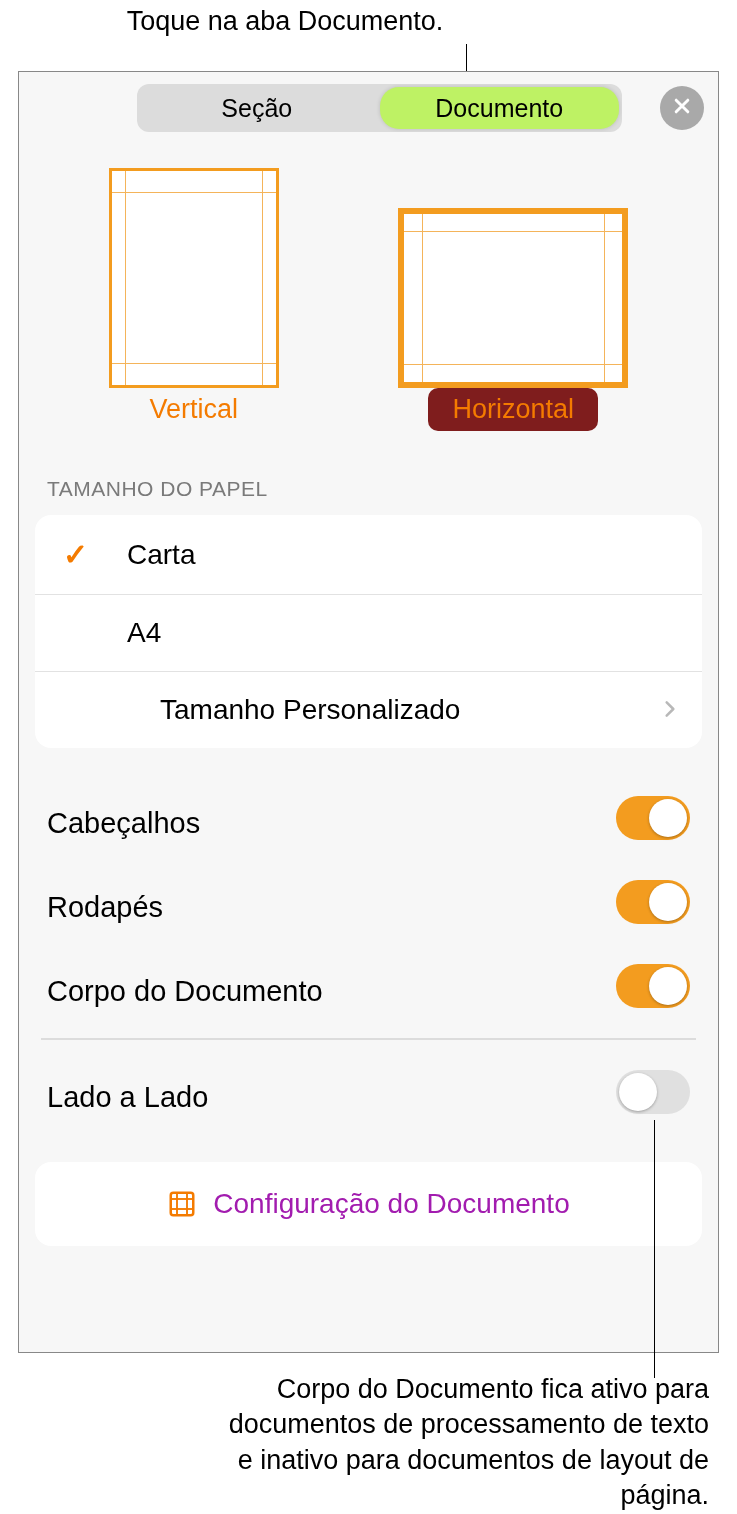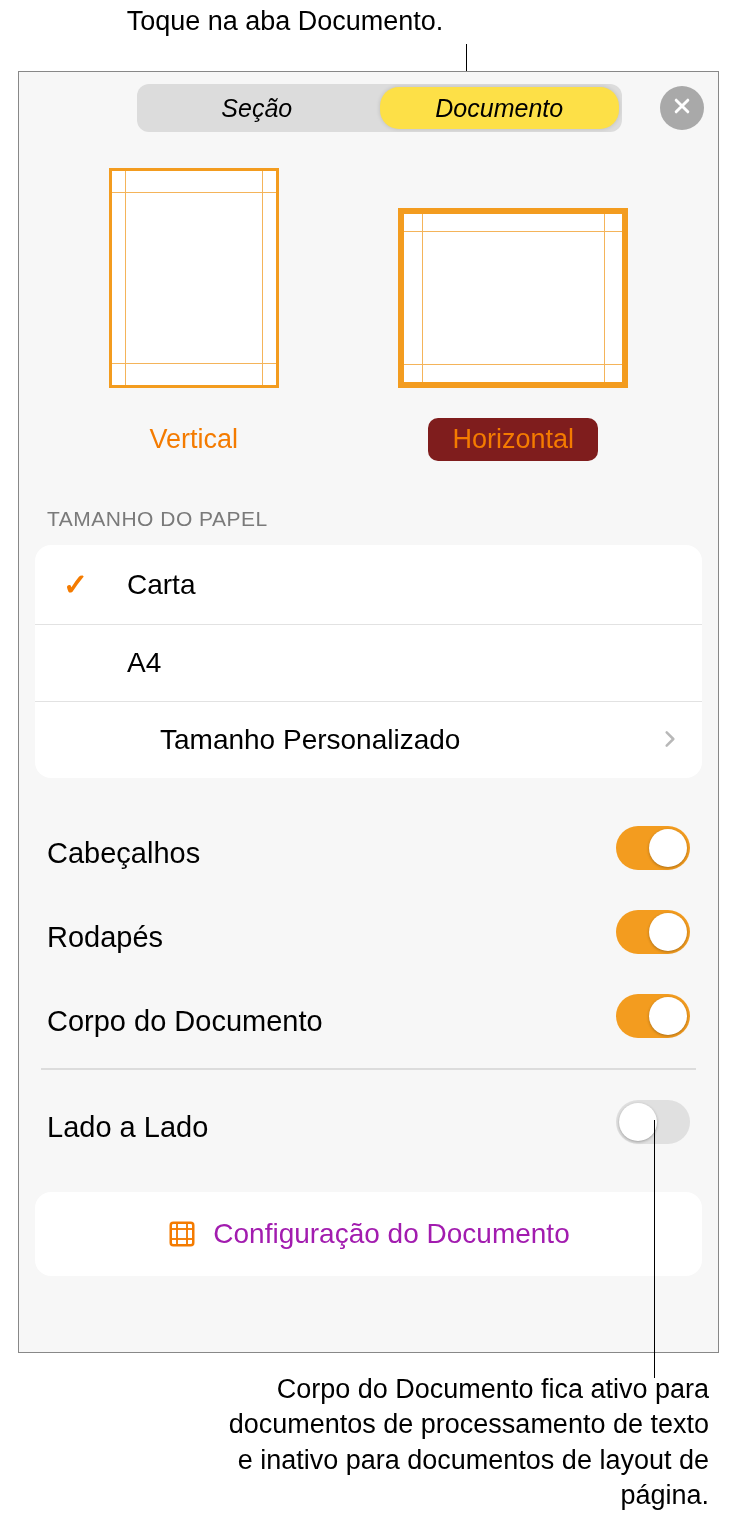--- a/index.html
+++ b/index.html
@@ -36,21 +36,20 @@
       margin: 30px 18px 10px 18px;
       background: #f7f7f7;
       height: 1282px;
       position: relative;
     }
     .header-row {
       display: flex;
       align-items: center;
       padding: 12px 14px 14px 14px;
       gap: 0;
-      font-style: italic;
     }
     .segmented {
       display: flex;
       flex: 1;
       background: #dcdcdc;
       border-radius: 12px;
       height: 48px;
       overflow: hidden;
       margin-right: 38px;
       margin-left: 104px;
@@ -59,21 +58,21 @@
       flex: 1;
       display: flex;
       align-items: center;
       justify-content: center;
       font-size: 25px;
       font-weight: 500;
       color: #000;
       cursor: pointer;
     }
     .seg.active {
-      background: #fde047;
+      background: #bef264;
       border-radius: 19px;
       margin: 3px;
       box-shadow: 0 0 4px rgba(0,0,0,0.15);
     }
     .close-btn {
       width: 44px;
       height: 44px;
       border-radius: 50%;
       background: #a9a9a9;
       display: flex;
@@ -88,21 +87,20 @@
       display: flex;
       justify-content: space-around;
       align-items: flex-end;
       padding: 22px 60px 0 60px;
       gap: 60px;
     }
     .orient-item {
       display: flex;
       flex-direction: column;
       align-items: center;
-      gap: 30px;
       cursor: pointer;
     }
     .orient-thumb {
       background: #fff;
       border: 3px solid #f39c1f;
       position: relative;
     }
     .orient-thumb.portrait {
       width: 170px;
       height: 220px;

